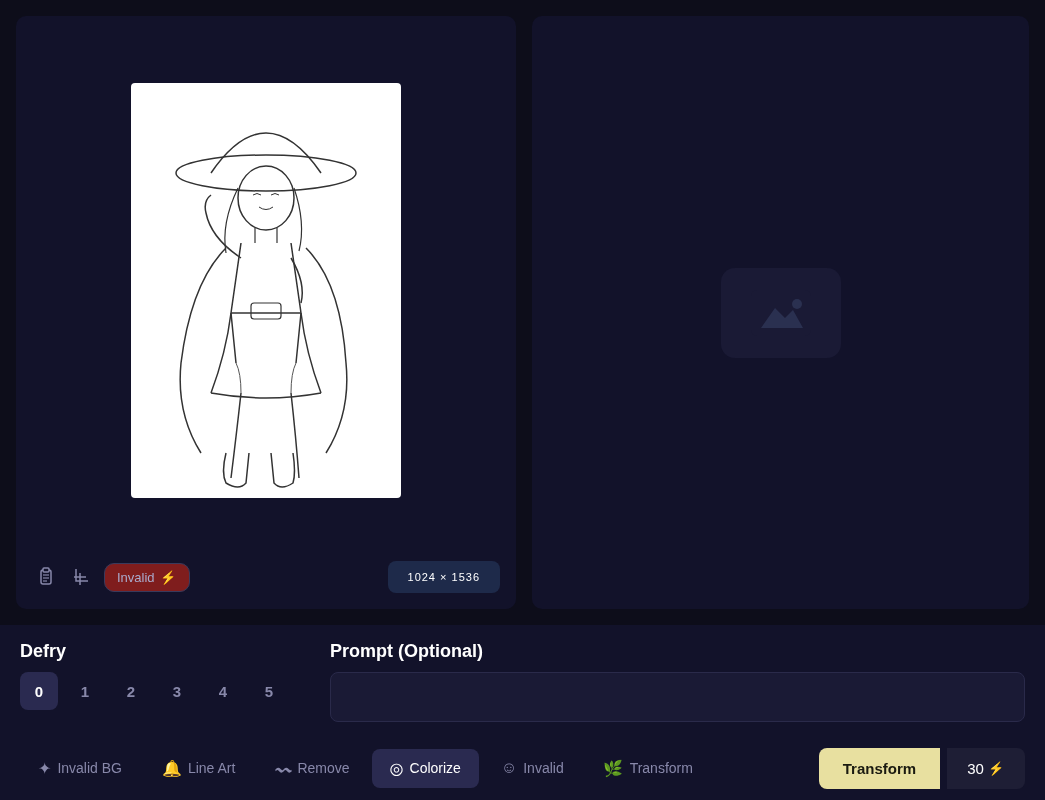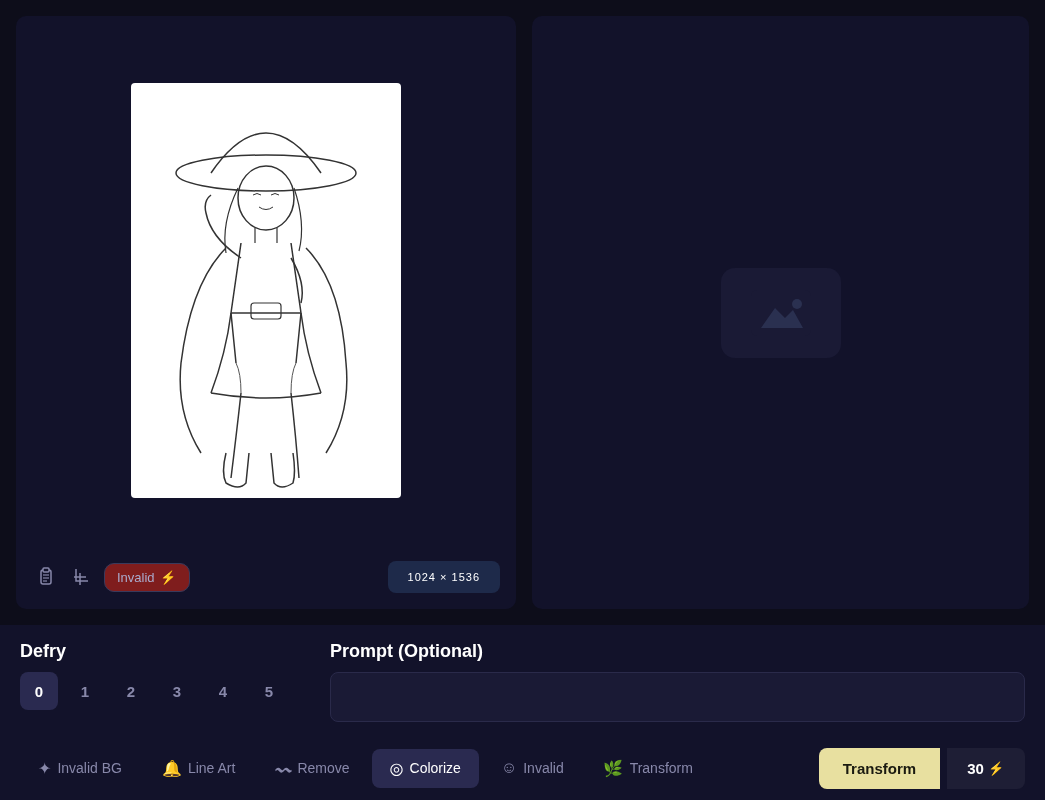--- a/index.html
+++ b/index.html
@@ -244,21 +244,21 @@
       cursor: pointer;
     }
 
     .count-btn {
       background: #1e1e35;
       color: #ffffff;
       border: none;
       padding: 12px 20px;
       border-radius: 0 8px 8px 0;
       font-size: 15px;
-      font-weight: 700;
+      font-weight: 400;
       cursor: pointer;
       display: flex;
       align-items: center;
       gap: 5px;
     }
 
     .lightning-icon {
       font-size: 13px;
       color: #cccc88;
     }

